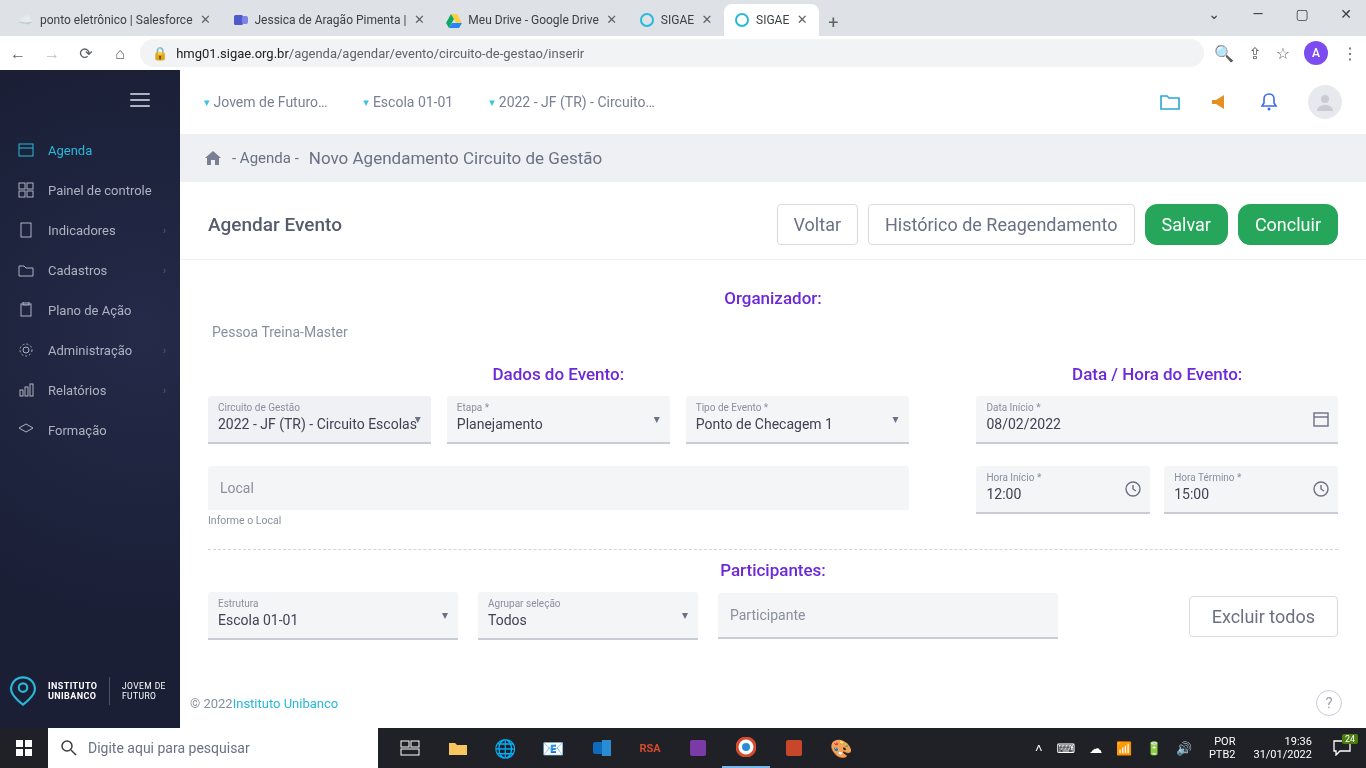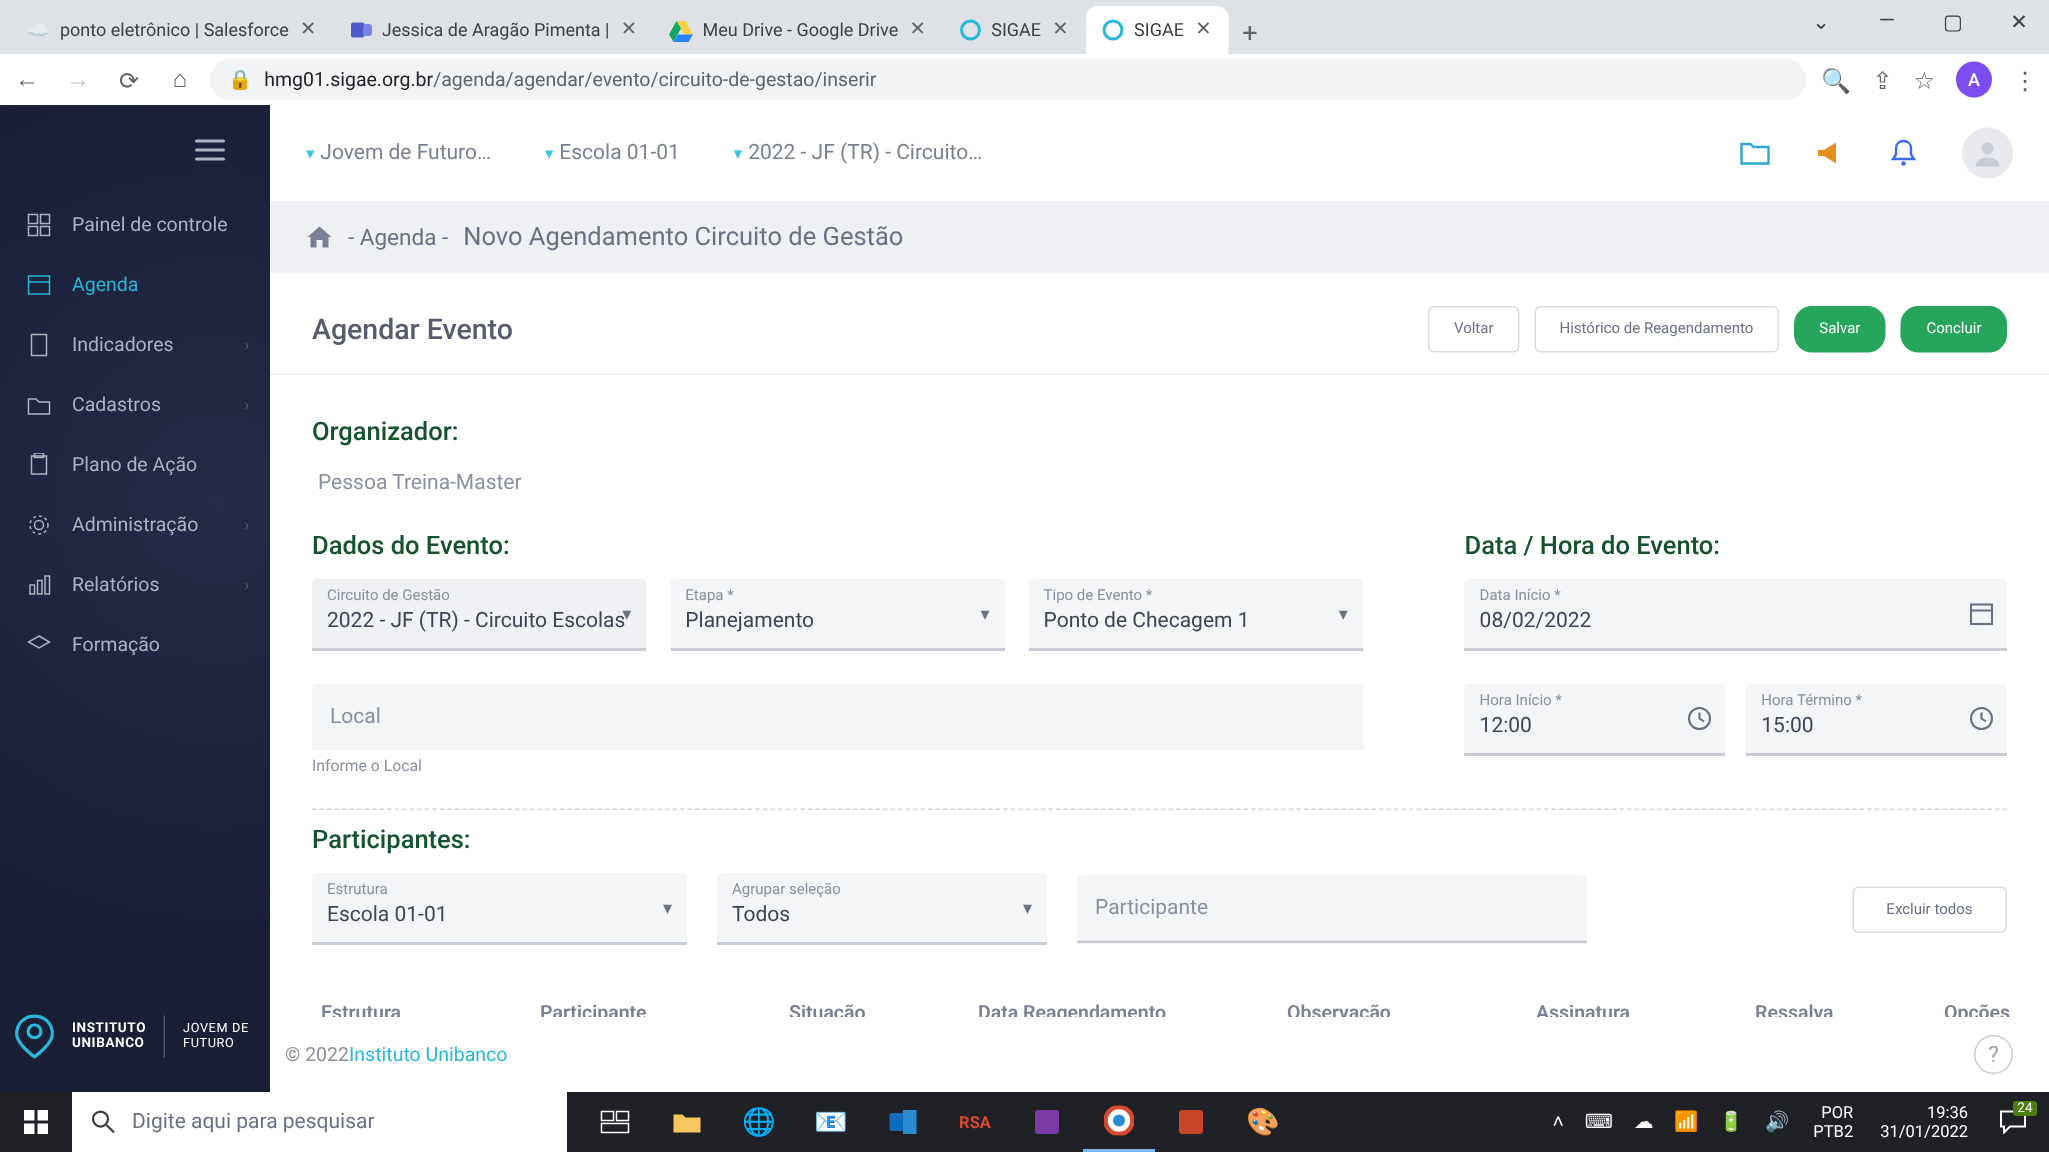--- a/index.html
+++ b/index.html
@@ -50,24 +50,24 @@
 .topbar-right .avatar { width:34px; height:34px; border-radius:50%; background:#e8e9ee; display:flex; align-items:center; justify-content:center;}
 
 .subhead { height: 48px; background: #eef0f3; display:flex; align-items:center; padding:0 24px; gap:10px; font-size:15px; color:#6b7085;}
 .subhead .home { color:#6b7085;}
 .subhead .major { color:#6b7085; font-size:17px; font-weight:400;}
 
 .content { background:#fff; margin: 0; flex:1; overflow:auto; padding: 0; }
 .card-head { display:flex; align-items:center; padding: 22px 28px 14px; border-bottom:1px solid #eef0f3;}
 .card-title { font-size:19px; color:#575b6d; font-weight:500;}
 .card-actions { margin-left:auto; display:flex; gap:10px;}
-.btn { padding: 9px 16px; border-radius:4px; font-size:10px; border:1px solid #d9dbe2; background:#fff; color:#6b7085; cursor:pointer;}
+.btn { padding: 9px 16px; border-radius:4px; font-size:18px; border:1px solid #d9dbe2; background:#fff; color:#6b7085; cursor:pointer;}
 .btn.primary { background:#26a65b; border-color:#26a65b; color:#fff;border-radius:12px;}
 .card-body { padding: 18px 28px 28px;}
-.section-title { font-size:17px; color:#14532d; font-weight:500; margin: 10px 0 12px;}
+.section-title { font-size:17px; color:#6d28d9; font-weight:500; margin: 10px 0 12px; text-align: center;}
 .sec-row { display:flex; gap:20px; }
 .sec-col1 { flex: 0 0 62%;}
 .sec-col2 { flex: 0 0 32%; margin-left:auto;}
 .fields-row { display:flex; gap:16px; align-items:center;}
 .field { background:#f4f5f7; border-bottom:2px solid #c9ccd4; padding:6px 10px 8px; position:relative; flex:1; border-radius:3px 3px 0 0; min-height:48px;}
 .field .label { font-size:10px; color:#8a8f9f; line-height:12px;}
 .field .value { font-size:14px; color:#3f4354; margin-top:2px;}
 .field.readonly { background:#f0f1f4;}
 .field .drop { position:absolute; right:10px; top:50%; transform:translateY(-50%); color:#6b7085; font-size:12px;}
 .field .cal { position:absolute; right:8px; top:50%; transform:translateY(-50%); color:#6b7085;}
@@ -176,39 +176,39 @@
 
 <div class="app">
   <div class="sidebar">
     <div class="sidebar-toggle">
       <div class="burger">
           <span></span>
           <span></span>
           <span></span>
         </div>
     </div>
+    <div class="side-item active">
+      <span class="side-icon">
+        <svg width="16" height="16" viewBox="0 0 16 16">
+            <rect x="1" y="2" width="14" height="12" fill="none" stroke="#27b8da"></rect>
+            <line x1="1" y1="6" x2="15" y2="6" stroke="#27b8da"></line>
+          </svg>
+      </span>
+      <span>Agenda</span>
+    </div>
     <div class="side-item">
       <span class="side-icon">
         <svg width="16" height="16" viewBox="0 0 16 16">
             <rect x="1" y="1" width="6" height="6" fill="none" stroke="#aeb3c2"></rect>
             <rect x="9" y="1" width="6" height="6" fill="none" stroke="#aeb3c2"></rect>
             <rect x="1" y="9" width="6" height="6" fill="none" stroke="#aeb3c2"></rect>
             <rect x="9" y="9" width="6" height="6" fill="none" stroke="#aeb3c2"></rect>
           </svg>
       </span>
       <span>Painel de controle</span>
-    </div>
-    <div class="side-item active">
-      <span class="side-icon">
-        <svg width="16" height="16" viewBox="0 0 16 16">
-            <rect x="1" y="2" width="14" height="12" fill="none" stroke="#27b8da"></rect>
-            <line x1="1" y1="6" x2="15" y2="6" stroke="#27b8da"></line>
-          </svg>
-      </span>
-      <span>Agenda</span>
     </div>
     <div class="side-item">
       <span class="side-icon">
         <svg width="16" height="16" viewBox="0 0 16 16">
             <rect x="3" y="1" width="10" height="14" fill="none" stroke="#aeb3c2"></rect>
           </svg>
       </span>
       <span>Indicadores</span>
       <span class="chev">›</span>
     </div>

